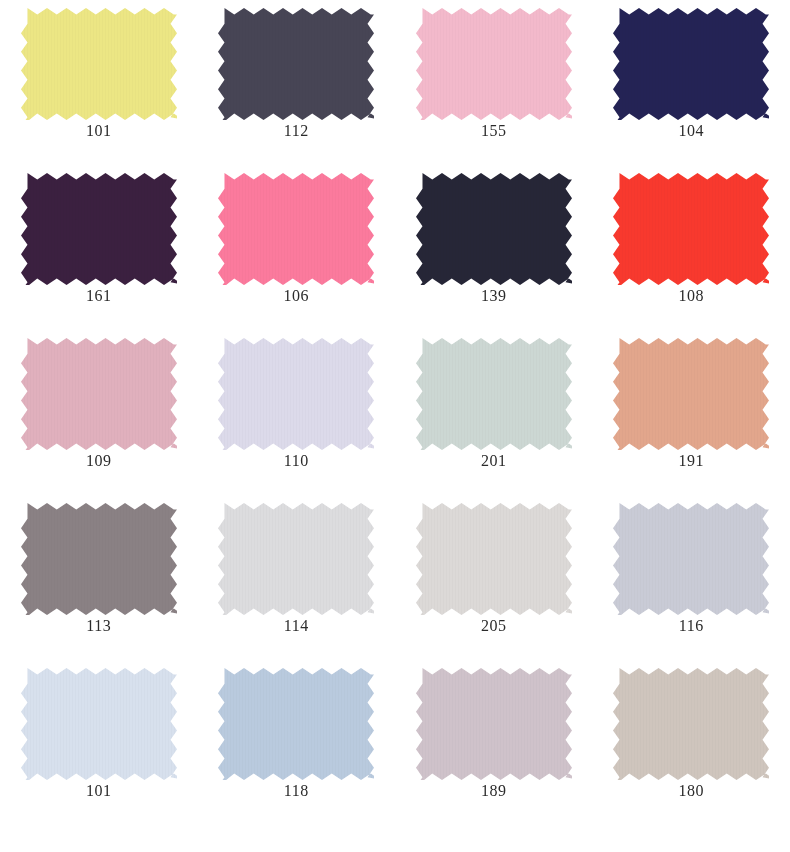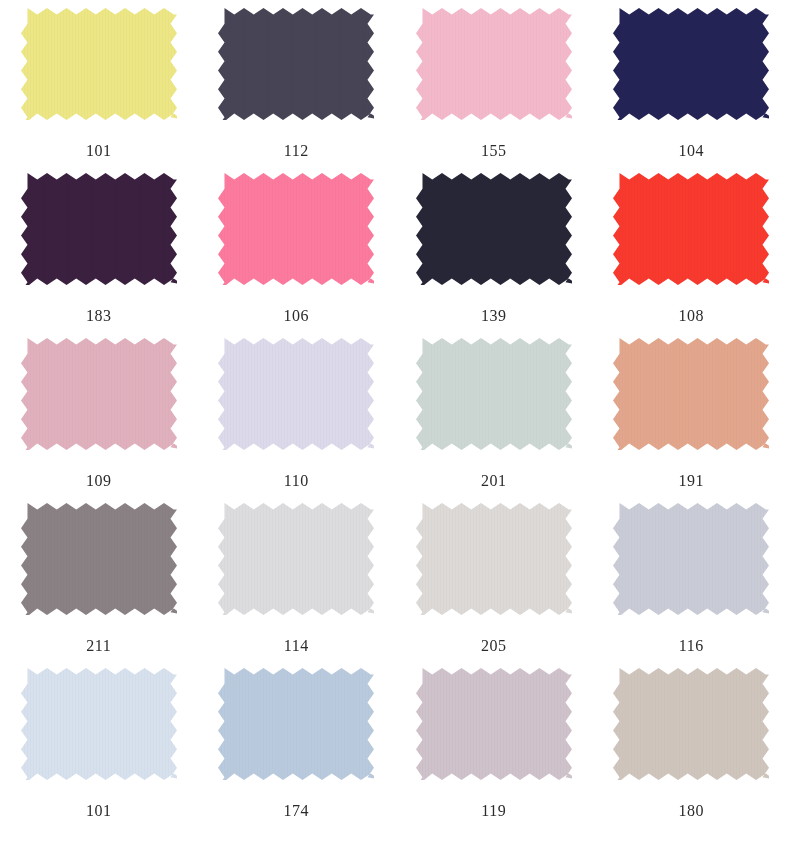--- a/index.html
+++ b/index.html
@@ -43,21 +43,21 @@
     height: 112px;
   }
 
   
   .chip-texture {
     mix-blend-mode: multiply;
     opacity: 0.16;
   }
 
   .swatch-label {
-    margin-top: 23px;
+    margin-top: 3px;
     font-size: 16px;
     line-height: 1;
     color: #2b2b2b;
     letter-spacing: 0.5px;
     font-family: "Liberation Serif", "DejaVu Serif", serif;
   }
 </style>
 </head>
 <body>
 
@@ -148,21 +148,21 @@
             <pattern id="tex-105" width="3" height="3" patternUnits="userSpaceOnUse">
               <rect width="3" height="3" fill="none"></rect>
               <path d="M0 0 L0 3" stroke="#000" stroke-width="0.5" opacity="0.35"></path>
               <path d="M0 0 L3 0" stroke="#fff" stroke-width="0.5" opacity="0.35"></path>
             </pattern>
           </defs>
           <polygon points="6.50,0.00 16.25,6.50 26.00,0.00 35.75,6.50 45.50,0.00 55.25,6.50 65.00,0.00 74.75,6.50 84.50,0.00 94.25,6.50 104.00,0.00 113.75,6.50 123.50,0.00 133.25,6.50 143.00,0.00 152.75,6.50 156.00,6.50 149.50,15.83 156.00,25.17 149.50,34.50 156.00,43.83 149.50,53.17 156.00,62.50 149.50,71.83 156.00,81.17 149.50,90.50 156.00,99.83 149.50,109.17 162.50,112.00 152.75,105.50 143.00,112.00 133.25,105.50 123.50,112.00 113.75,105.50 104.00,112.00 94.25,105.50 84.50,112.00 74.75,105.50 65.00,112.00 55.25,105.50 45.50,112.00 35.75,105.50 26.00,112.00 16.25,105.50 0.00,118.50 6.50,109.17 0.00,99.83 6.50,90.50 0.00,81.17 6.50,71.83 0.00,62.50 6.50,53.17 0.00,43.83 6.50,34.50 0.00,25.17 6.50,15.83" fill="#3b2040"></polygon>
           <rect class="chip-texture" x="0" y="0" width="156" height="112" fill="url(#tex-105)" clip-path="url(#clip-105)"></rect>
         </svg>
       </div>
-      <div class="swatch-label">183</div>
+      <div class="swatch-label">161</div>
     </div>
     <div class="swatch-cell">
       <div class="chip-wrap">
         <svg viewBox="0 0 156 112" xmlns="http://www.w3.org/2000/svg">
           <defs>
             <clipPath id="clip-106">
               <polygon points="6.50,0.00 16.25,6.50 26.00,0.00 35.75,6.50 45.50,0.00 55.25,6.50 65.00,0.00 74.75,6.50 84.50,0.00 94.25,6.50 104.00,0.00 113.75,6.50 123.50,0.00 133.25,6.50 143.00,0.00 152.75,6.50 156.00,6.50 149.50,15.83 156.00,25.17 149.50,34.50 156.00,43.83 149.50,53.17 156.00,62.50 149.50,71.83 156.00,81.17 149.50,90.50 156.00,99.83 149.50,109.17 162.50,112.00 152.75,105.50 143.00,112.00 133.25,105.50 123.50,112.00 113.75,105.50 104.00,112.00 94.25,105.50 84.50,112.00 74.75,105.50 65.00,112.00 55.25,105.50 45.50,112.00 35.75,105.50 26.00,112.00 16.25,105.50 0.00,118.50 6.50,109.17 0.00,99.83 6.50,90.50 0.00,81.17 6.50,71.83 0.00,62.50 6.50,53.17 0.00,43.83 6.50,34.50 0.00,25.17 6.50,15.83"></polygon>
             </clipPath>
             <pattern id="tex-106" width="3" height="3" patternUnits="userSpaceOnUse">
               <rect width="3" height="3" fill="none"></rect>
@@ -300,21 +300,21 @@
             <pattern id="tex-113" width="3" height="3" patternUnits="userSpaceOnUse">
               <rect width="3" height="3" fill="none"></rect>
               <path d="M0 0 L0 3" stroke="#000" stroke-width="0.5" opacity="0.35"></path>
               <path d="M0 0 L3 0" stroke="#fff" stroke-width="0.5" opacity="0.35"></path>
             </pattern>
           </defs>
           <polygon points="6.50,0.00 16.25,6.50 26.00,0.00 35.75,6.50 45.50,0.00 55.25,6.50 65.00,0.00 74.75,6.50 84.50,0.00 94.25,6.50 104.00,0.00 113.75,6.50 123.50,0.00 133.25,6.50 143.00,0.00 152.75,6.50 156.00,6.50 149.50,15.83 156.00,25.17 149.50,34.50 156.00,43.83 149.50,53.17 156.00,62.50 149.50,71.83 156.00,81.17 149.50,90.50 156.00,99.83 149.50,109.17 162.50,112.00 152.75,105.50 143.00,112.00 133.25,105.50 123.50,112.00 113.75,105.50 104.00,112.00 94.25,105.50 84.50,112.00 74.75,105.50 65.00,112.00 55.25,105.50 45.50,112.00 35.75,105.50 26.00,112.00 16.25,105.50 0.00,118.50 6.50,109.17 0.00,99.83 6.50,90.50 0.00,81.17 6.50,71.83 0.00,62.50 6.50,53.17 0.00,43.83 6.50,34.50 0.00,25.17 6.50,15.83" fill="#8a8184"></polygon>
           <rect class="chip-texture" x="0" y="0" width="156" height="112" fill="url(#tex-113)" clip-path="url(#clip-113)"></rect>
         </svg>
       </div>
-      <div class="swatch-label">211</div>
+      <div class="swatch-label">113</div>
     </div>
     <div class="swatch-cell">
       <div class="chip-wrap">
         <svg viewBox="0 0 156 112" xmlns="http://www.w3.org/2000/svg">
           <defs>
             <clipPath id="clip-114">
               <polygon points="6.50,0.00 16.25,6.50 26.00,0.00 35.75,6.50 45.50,0.00 55.25,6.50 65.00,0.00 74.75,6.50 84.50,0.00 94.25,6.50 104.00,0.00 113.75,6.50 123.50,0.00 133.25,6.50 143.00,0.00 152.75,6.50 156.00,6.50 149.50,15.83 156.00,25.17 149.50,34.50 156.00,43.83 149.50,53.17 156.00,62.50 149.50,71.83 156.00,81.17 149.50,90.50 156.00,99.83 149.50,109.17 162.50,112.00 152.75,105.50 143.00,112.00 133.25,105.50 123.50,112.00 113.75,105.50 104.00,112.00 94.25,105.50 84.50,112.00 74.75,105.50 65.00,112.00 55.25,105.50 45.50,112.00 35.75,105.50 26.00,112.00 16.25,105.50 0.00,118.50 6.50,109.17 0.00,99.83 6.50,90.50 0.00,81.17 6.50,71.83 0.00,62.50 6.50,53.17 0.00,43.83 6.50,34.50 0.00,25.17 6.50,15.83"></polygon>
             </clipPath>
             <pattern id="tex-114" width="3" height="3" patternUnits="userSpaceOnUse">
               <rect width="3" height="3" fill="none"></rect>
@@ -395,40 +395,40 @@
             <pattern id="tex-118" width="3" height="3" patternUnits="userSpaceOnUse">
               <rect width="3" height="3" fill="none"></rect>
               <path d="M0 0 L0 3" stroke="#000" stroke-width="0.5" opacity="0.35"></path>
               <path d="M0 0 L3 0" stroke="#fff" stroke-width="0.5" opacity="0.35"></path>
             </pattern>
           </defs>
           <polygon points="6.50,0.00 16.25,6.50 26.00,0.00 35.75,6.50 45.50,0.00 55.25,6.50 65.00,0.00 74.75,6.50 84.50,0.00 94.25,6.50 104.00,0.00 113.75,6.50 123.50,0.00 133.25,6.50 143.00,0.00 152.75,6.50 156.00,6.50 149.50,15.83 156.00,25.17 149.50,34.50 156.00,43.83 149.50,53.17 156.00,62.50 149.50,71.83 156.00,81.17 149.50,90.50 156.00,99.83 149.50,109.17 162.50,112.00 152.75,105.50 143.00,112.00 133.25,105.50 123.50,112.00 113.75,105.50 104.00,112.00 94.25,105.50 84.50,112.00 74.75,105.50 65.00,112.00 55.25,105.50 45.50,112.00 35.75,105.50 26.00,112.00 16.25,105.50 0.00,118.50 6.50,109.17 0.00,99.83 6.50,90.50 0.00,81.17 6.50,71.83 0.00,62.50 6.50,53.17 0.00,43.83 6.50,34.50 0.00,25.17 6.50,15.83" fill="#b9cade"></polygon>
           <rect class="chip-texture" x="0" y="0" width="156" height="112" fill="url(#tex-118)" clip-path="url(#clip-118)"></rect>
         </svg>
       </div>
-      <div class="swatch-label">174</div>
+      <div class="swatch-label">118</div>
     </div>
     <div class="swatch-cell">
       <div class="chip-wrap">
         <svg viewBox="0 0 156 112" xmlns="http://www.w3.org/2000/svg">
           <defs>
             <clipPath id="clip-119">
               <polygon points="6.50,0.00 16.25,6.50 26.00,0.00 35.75,6.50 45.50,0.00 55.25,6.50 65.00,0.00 74.75,6.50 84.50,0.00 94.25,6.50 104.00,0.00 113.75,6.50 123.50,0.00 133.25,6.50 143.00,0.00 152.75,6.50 156.00,6.50 149.50,15.83 156.00,25.17 149.50,34.50 156.00,43.83 149.50,53.17 156.00,62.50 149.50,71.83 156.00,81.17 149.50,90.50 156.00,99.83 149.50,109.17 162.50,112.00 152.75,105.50 143.00,112.00 133.25,105.50 123.50,112.00 113.75,105.50 104.00,112.00 94.25,105.50 84.50,112.00 74.75,105.50 65.00,112.00 55.25,105.50 45.50,112.00 35.75,105.50 26.00,112.00 16.25,105.50 0.00,118.50 6.50,109.17 0.00,99.83 6.50,90.50 0.00,81.17 6.50,71.83 0.00,62.50 6.50,53.17 0.00,43.83 6.50,34.50 0.00,25.17 6.50,15.83"></polygon>
             </clipPath>
             <pattern id="tex-119" width="3" height="3" patternUnits="userSpaceOnUse">
               <rect width="3" height="3" fill="none"></rect>
               <path d="M0 0 L0 3" stroke="#000" stroke-width="0.5" opacity="0.35"></path>
               <path d="M0 0 L3 0" stroke="#fff" stroke-width="0.5" opacity="0.35"></path>
             </pattern>
           </defs>
           <polygon points="6.50,0.00 16.25,6.50 26.00,0.00 35.75,6.50 45.50,0.00 55.25,6.50 65.00,0.00 74.75,6.50 84.50,0.00 94.25,6.50 104.00,0.00 113.75,6.50 123.50,0.00 133.25,6.50 143.00,0.00 152.75,6.50 156.00,6.50 149.50,15.83 156.00,25.17 149.50,34.50 156.00,43.83 149.50,53.17 156.00,62.50 149.50,71.83 156.00,81.17 149.50,90.50 156.00,99.83 149.50,109.17 162.50,112.00 152.75,105.50 143.00,112.00 133.25,105.50 123.50,112.00 113.75,105.50 104.00,112.00 94.25,105.50 84.50,112.00 74.75,105.50 65.00,112.00 55.25,105.50 45.50,112.00 35.75,105.50 26.00,112.00 16.25,105.50 0.00,118.50 6.50,109.17 0.00,99.83 6.50,90.50 0.00,81.17 6.50,71.83 0.00,62.50 6.50,53.17 0.00,43.83 6.50,34.50 0.00,25.17 6.50,15.83" fill="#cfc2ca"></polygon>
           <rect class="chip-texture" x="0" y="0" width="156" height="112" fill="url(#tex-119)" clip-path="url(#clip-119)"></rect>
         </svg>
       </div>
-      <div class="swatch-label">119</div>
+      <div class="swatch-label">189</div>
     </div>
     <div class="swatch-cell">
       <div class="chip-wrap">
         <svg viewBox="0 0 156 112" xmlns="http://www.w3.org/2000/svg">
           <defs>
             <clipPath id="clip-120">
               <polygon points="6.50,0.00 16.25,6.50 26.00,0.00 35.75,6.50 45.50,0.00 55.25,6.50 65.00,0.00 74.75,6.50 84.50,0.00 94.25,6.50 104.00,0.00 113.75,6.50 123.50,0.00 133.25,6.50 143.00,0.00 152.75,6.50 156.00,6.50 149.50,15.83 156.00,25.17 149.50,34.50 156.00,43.83 149.50,53.17 156.00,62.50 149.50,71.83 156.00,81.17 149.50,90.50 156.00,99.83 149.50,109.17 162.50,112.00 152.75,105.50 143.00,112.00 133.25,105.50 123.50,112.00 113.75,105.50 104.00,112.00 94.25,105.50 84.50,112.00 74.75,105.50 65.00,112.00 55.25,105.50 45.50,112.00 35.75,105.50 26.00,112.00 16.25,105.50 0.00,118.50 6.50,109.17 0.00,99.83 6.50,90.50 0.00,81.17 6.50,71.83 0.00,62.50 6.50,53.17 0.00,43.83 6.50,34.50 0.00,25.17 6.50,15.83"></polygon>
             </clipPath>
             <pattern id="tex-120" width="3" height="3" patternUnits="userSpaceOnUse">
               <rect width="3" height="3" fill="none"></rect>

